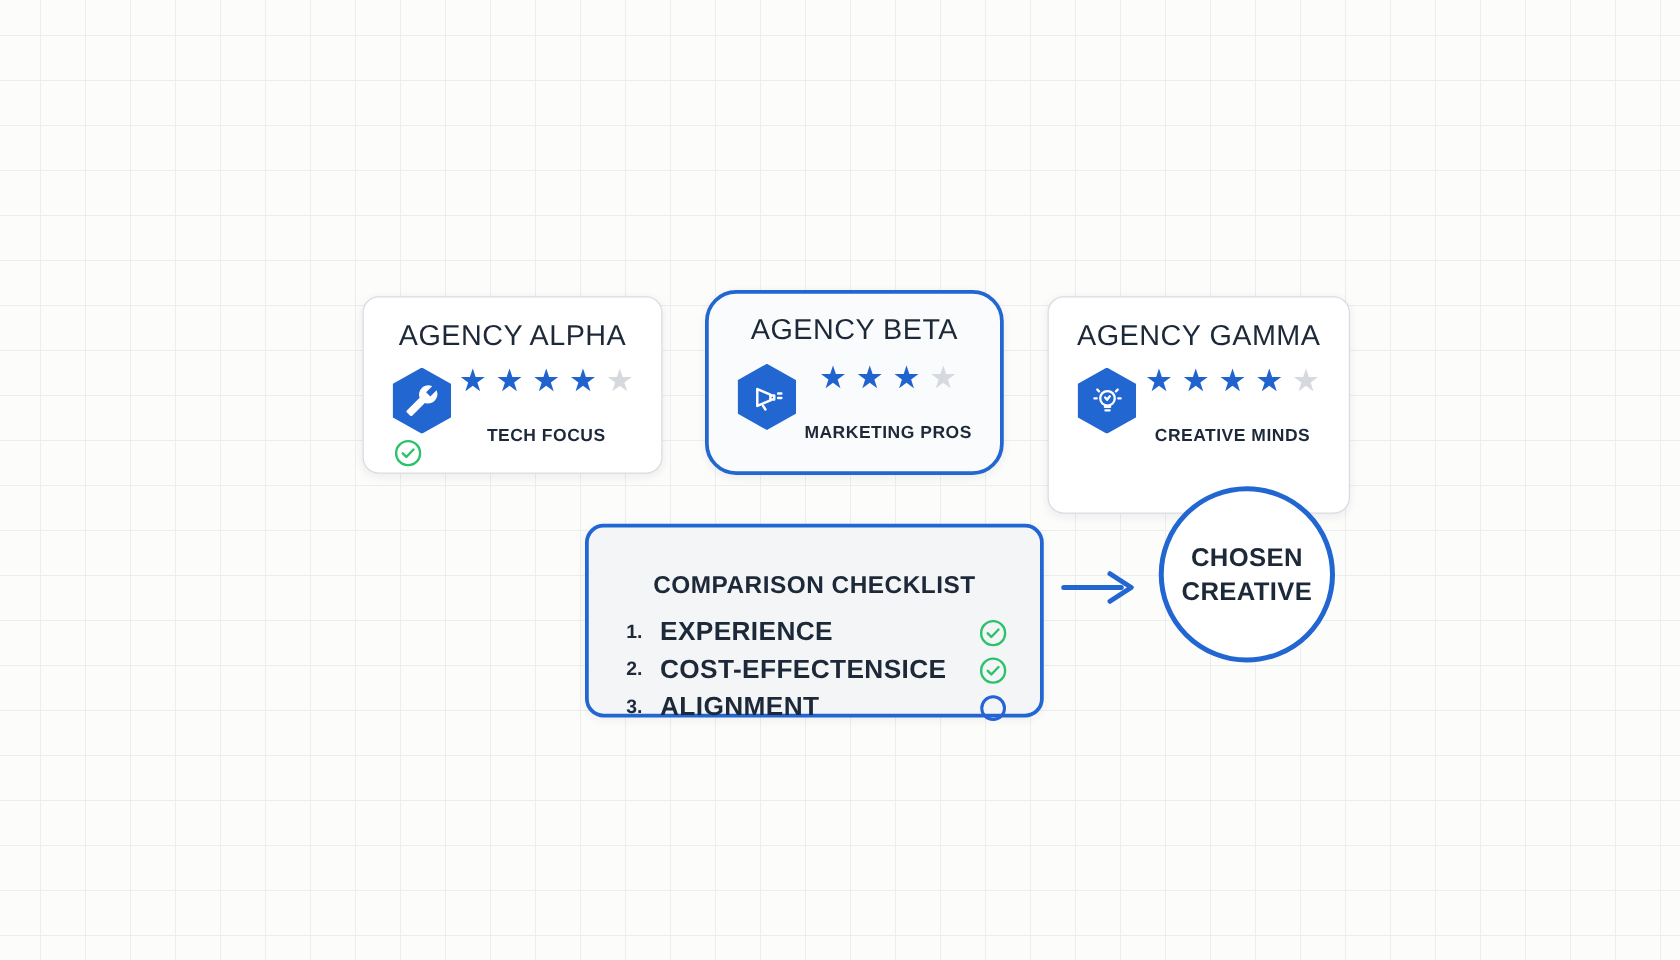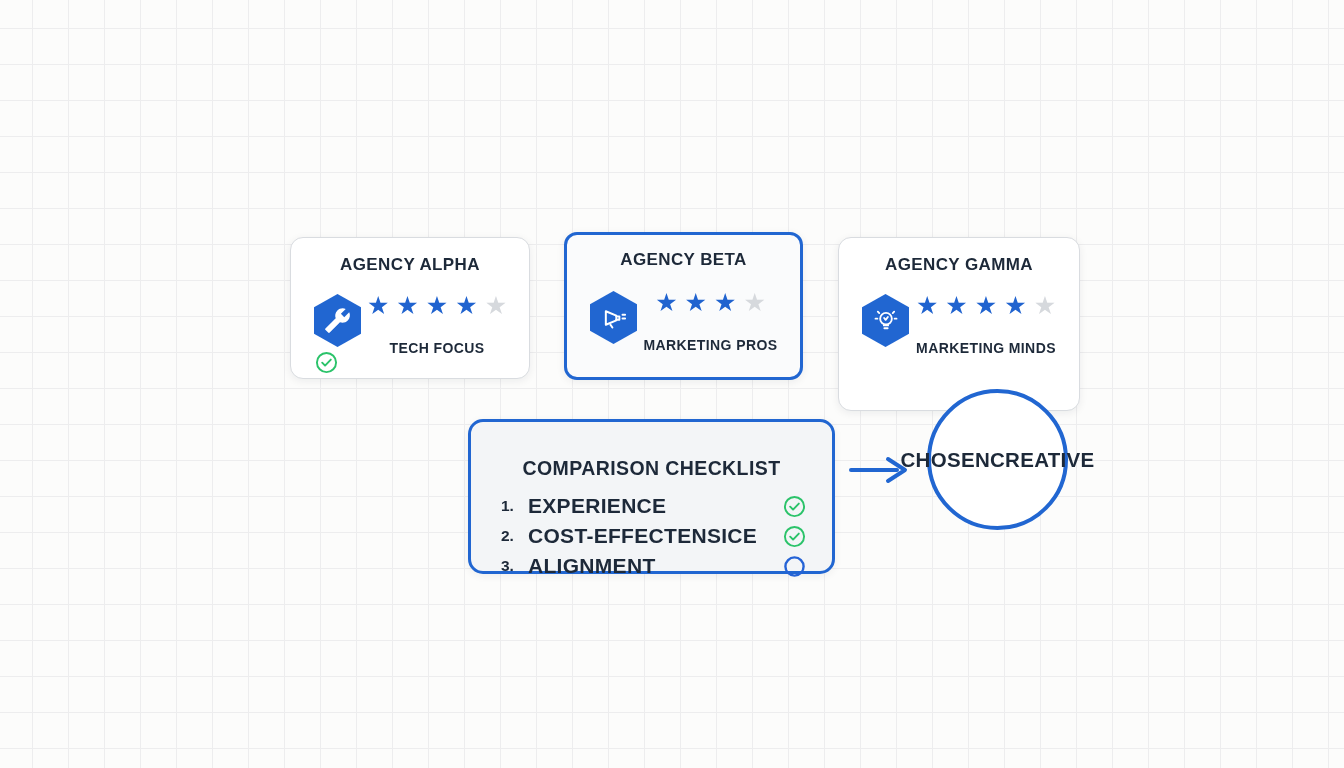--- a/index.html
+++ b/index.html
@@ -26,22 +26,22 @@
     border-radius:13px;
     box-shadow:0 2px 8px rgba(16,24,40,.07);
   }
   .card.selected {
     border:3.5px solid #2166d1;
     background:#fafbfc;
   }
   .card-title {
     text-align:center;
     padding-top:17px;
-    font-size:17px;
-    font-weight:bold;
+    font-size:23px;
+    font-weight:normal;
     letter-spacing:.4px;
     color:#1d2939;
   }
   .card.selected .card-title { padding-top:15px; }
   .hex {
     position:absolute;
     left:23px; top:56px;
     width:47px; height:53px;
     background:#2166d1;
     clip-path:polygon(50% 0%, 100% 25%, 100% 75%, 50% 100%, 0% 75%, 0% 25%);
@@ -101,21 +101,21 @@
 
   
   .connector { position:absolute; left:848px; top:450px; }
   .result-circle {
     position:absolute;
     left:927px; top:389px;
     width:141px; height:141px;
     background:#ffffff;
     border:4px solid #2166d1;
     border-radius:50%;
-    display:flex; flex-direction:row;
+    display:flex; flex-direction:column;
     align-items:center; justify-content:center;
     text-align:center;
   }
   .result-line {
     font-size:20.5px;
     font-weight:bold;
     line-height:27px;
     letter-spacing:.3px;
   }
 </style>
@@ -138,21 +138,21 @@
       <div class="sub">TECH FOCUS</div>
     </div>
     <div class="approved">
       <svg width="23" height="23" viewBox="0 0 24 24" fill="none">
         <circle cx="12" cy="12" r="10" stroke="#2bc36a" stroke-width="2"></circle>
         <path d="M7.5 12.2 l3 3 L16.5 9" stroke="#2bc36a" stroke-width="2" stroke-linecap="round" stroke-linejoin="round"></path>
       </svg>
     </div>
   </div>
 
-  <div class="card selected" style="left:564px; top:232px; width:239px; height:148px;">
+  <div class="card selected" style="left:564px; top:232px; width:239px; height:148px;border-radius:25px;">
     <div class="card-title">AGENCY BETA</div>
     <div class="hex">
       <svg width="28" height="28" viewBox="0 0 24 24" fill="none" stroke="#ffffff" stroke-width="1.7" stroke-linejoin="round" stroke-linecap="round">
         <path d="M5 6.2 L14 10 L14 14 L5 17.8 Z"></path>
         <path d="M14 10.6 h2.6 v2.8 H14"></path>
         <path d="M9 17.8 l1.6 2.4"></path>
         <path d="M19.3 9.2 h2.2 M19.3 12.4 h2.2"></path>
       </svg>
     </div>
     <div class="rating">
@@ -166,21 +166,21 @@
     <div class="hex">
       <svg width="28" height="28" viewBox="0 0 24 24" fill="none" stroke="#ffffff" stroke-width="1.6" stroke-linecap="round" stroke-linejoin="round">
         <circle cx="12" cy="10" r="5"></circle>
         <path d="M10.2 15.8 h3.6 M10.6 18.2 h2.8"></path>
         <path d="M10.4 9.4 l1.3 1.6 1.9-2.4"></path>
         <path d="M4.6 10 H3 M21 10 h-1.6 M6.2 5.2 L5 4 M17.8 5.2 L19 4"></path>
       </svg>
     </div>
     <div class="rating">
       <div class="stars"><span class="star filled">★</span><span class="star filled">★</span><span class="star filled">★</span><span class="star filled">★</span><span class="star empty">★</span></div>
-      <div class="sub">MARKETING MINDS</div>
+      <div class="sub">CREATIVE MINDS</div>
     </div>
   </div>
 
   <div class="checklist">
     <div class="checklist-title">COMPARISON CHECKLIST</div>
     <div class="cl-items">
       <div class="cl-row">
         <span class="cl-num">1.</span>
         <span class="cl-lbl">EXPERIENCE</span>
         <span class="status checked">

